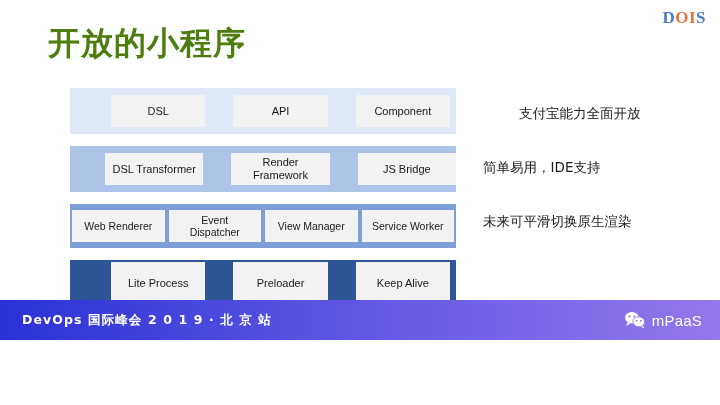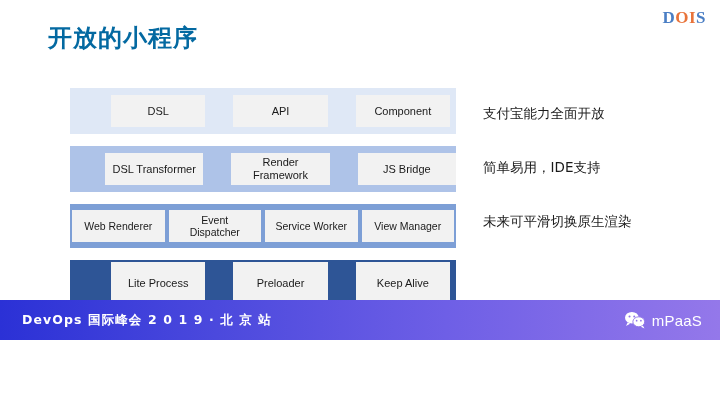--- a/index.html
+++ b/index.html
@@ -25,23 +25,23 @@
     letter-spacing: 0.5px;
     line-height: 1;
     white-space: nowrap;
   }
   .logo span { display: inline-block; }
 
   
   .title {
     position: absolute;
     left: 48px; top: 22px;
-    font-size: 24px;
+    font-size: 32px;
     font-weight: bold;
-    color: #0369a1;
+    color: #4d7c0f;
     letter-spacing: 1px;
     font-family: "DejaVu Sans", "Liberation Sans", sans-serif;
   }
 
   
   .stack {
     position: absolute;
     left: 70px; top: 88px;
     width: 386px;
   }
@@ -81,21 +81,21 @@
     position: absolute;
     left: 483px; top: 105px;
     width: 225px;
   }
   .note {
     font-size: 13.5px;
     color: #1a1a1a;
     font-family: "DejaVu Sans", "Liberation Sans", sans-serif;
     line-height: 1.2;
   }
-  .note-1 { margin-bottom: 38px; }
+  .note-1 { margin-bottom: 38px; margin-left: 36px; }
   .note-2 { margin-bottom: 38px; }
 
   
   .footer {
     position: absolute;
     left: 0; bottom: 0;
     width: 720px; height: 40px;
     background: linear-gradient(to right, #2b31d6 0%, #4b49dd 30%, #6e5fe6 62%, #9478ea 100%);
     display: flex;
     align-items: center;
@@ -145,22 +145,22 @@
 
     <div class="band band-2">
       <div class="cell">DSL Transformer</div>
       <div class="cell">Render<br>Framework</div>
       <div class="cell">JS Bridge</div>
     </div>
 
     <div class="band band-3">
       <div class="cell">Web Renderer</div>
       <div class="cell">Event<br>Dispatcher</div>
+      <div class="cell">View Manager</div>
       <div class="cell">Service Worker</div>
-      <div class="cell">View Manager</div>
     </div>
 
     <div class="band band-4">
       <div class="cell">Lite Process</div>
       <div class="cell">Preloader</div>
       <div class="cell">Keep Alive</div>
     </div>
 
   </div>
 

